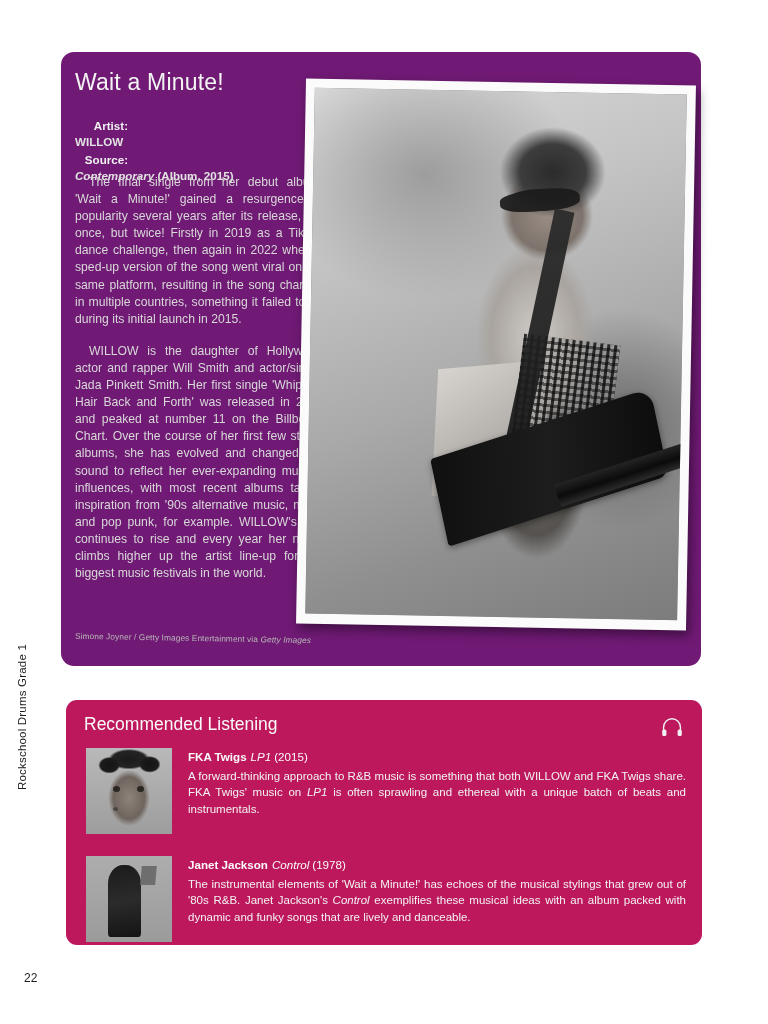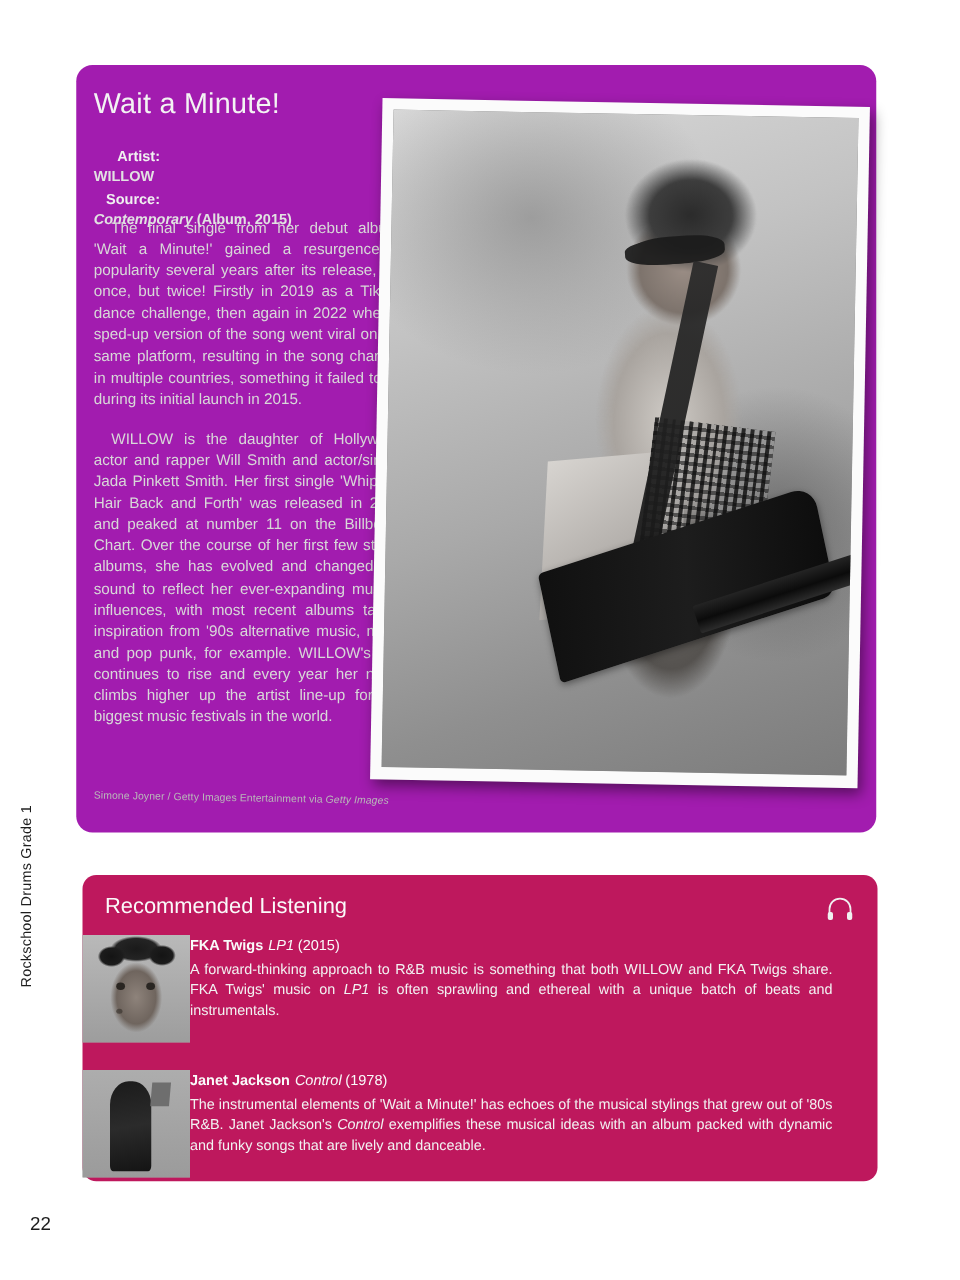--- a/index.html
+++ b/index.html
@@ -21,30 +21,30 @@
     transform-origin: left top;
     font-size: 11.5px;
     color: #1d1d1d;
     letter-spacing: .2px;
     white-space: nowrap;
     text-align: left;
   }
   .page-number {
     position: absolute;
     left: 24px; top: 971px;
-    font-size: 15px;
+    font-size: 12px;
     color: #1d1d1d;
   }
 
   
   .feature-panel {
     position: absolute;
     left: 61px; top: 52px;
     width: 640px; height: 614px;
-    background: #a21caf;
+    background: #701a75;
     border-radius: 13px;
   }
   .feature-title {
     position: absolute;
     left: 14px; top: 17px;
     font-size: 23px;
     color: #f3f3f3;
     font-weight: 400;
     letter-spacing: .2px;
   }
@@ -202,23 +202,24 @@
     color: #fafafa;
     font-weight: 400;
   }
   .headphones-icon {
     position: absolute;
     right: 18px; top: 16px;
     width: 24px; height: 22px;
   }
   .rec-item {
     position: absolute;
-    left: 0;
+    left: 20px;
     width: 604px;
     display: flex;
+    gap: 16px;
   }
   .rec-item-1 { top: 48px; }
   .rec-item-2 { top: 156px; }
   .rec-thumb {
     flex: 0 0 auto;
     width: 86px; height: 86px;
     position: relative;
     overflow: hidden;
     background: #a5a5a5;
   }

